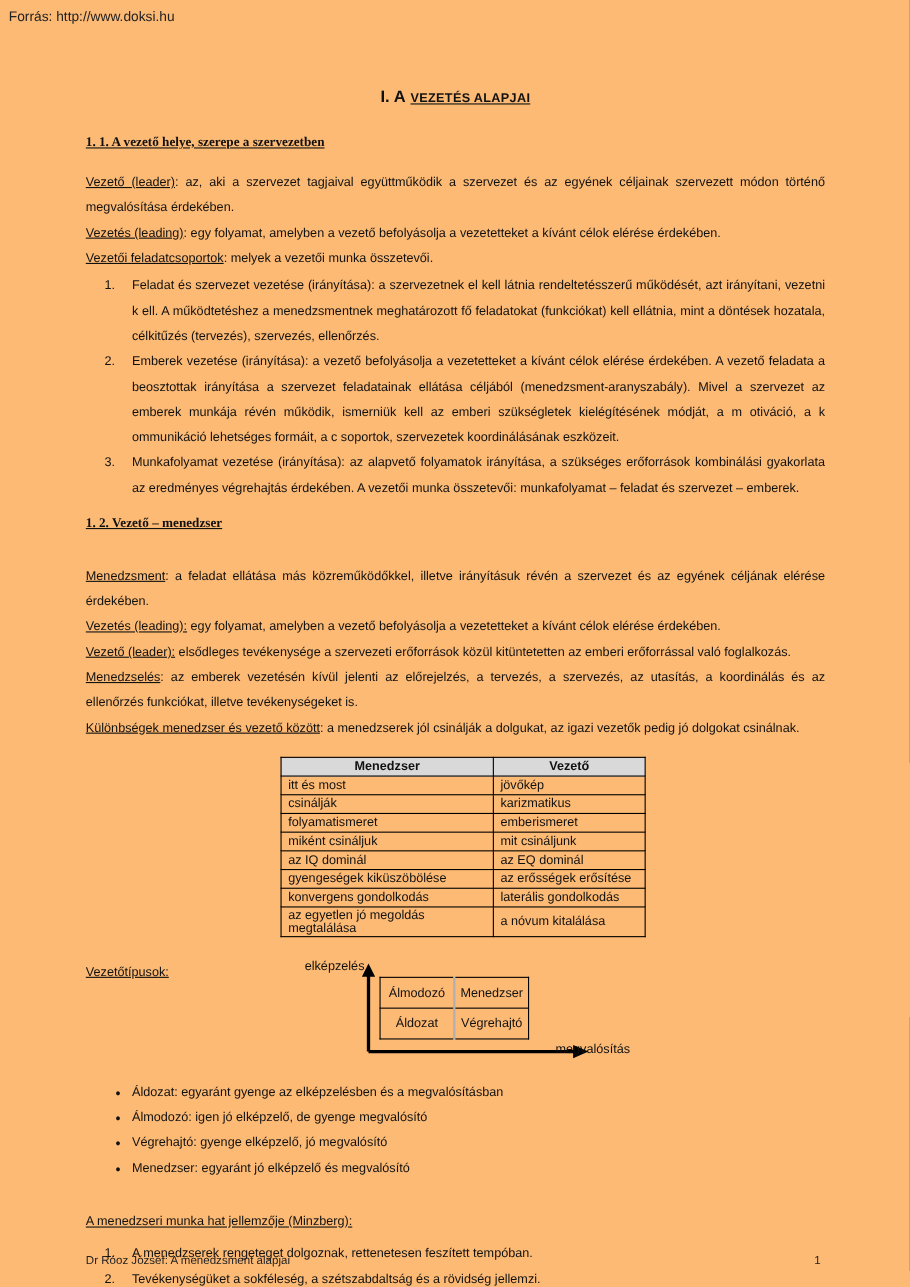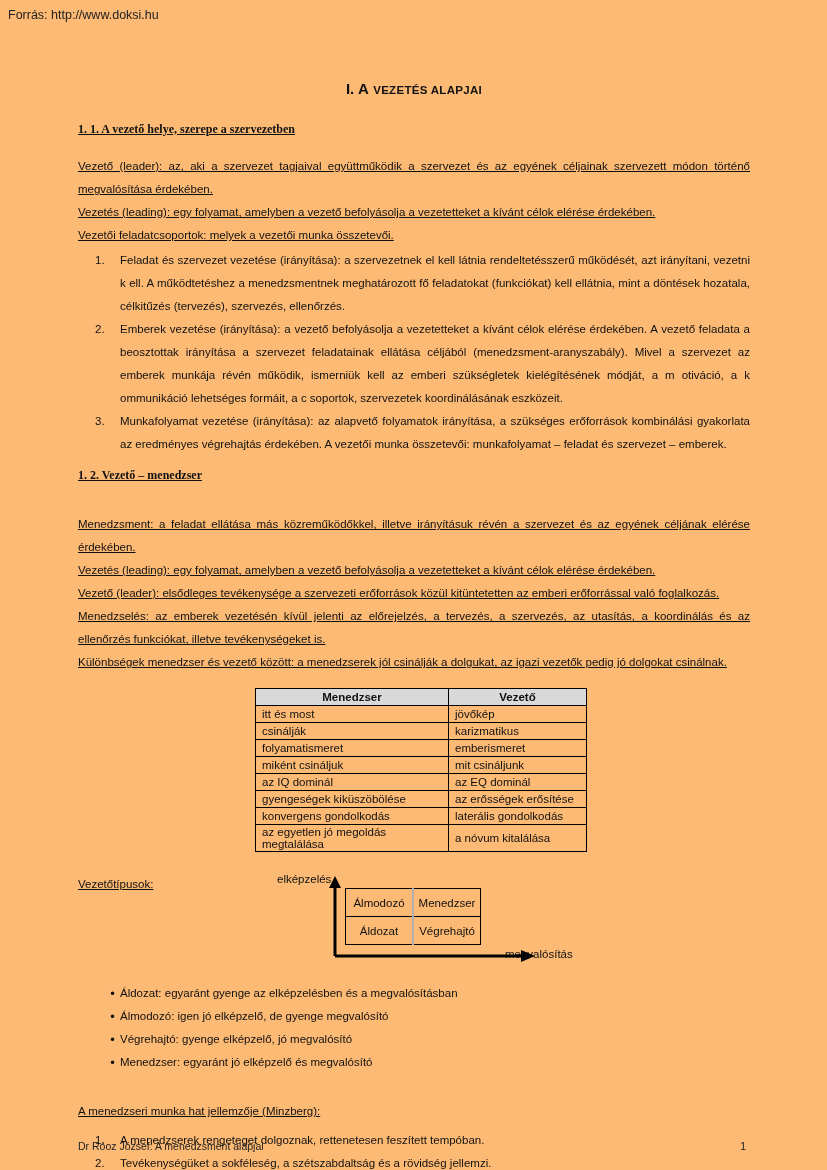--- a/index.html
+++ b/index.html
@@ -20,28 +20,28 @@
     position:absolute;left:78px;top:0;
     width:672px;
   }
   .doc-title{
     margin-top:80px;
     text-align:center;
     font-weight:bold;
     white-space:nowrap;
   }
   .doc-title .t-big{font-size:15px;}
-  .doc-title .t-small{font-size:11.5px;letter-spacing:.3px;}
+  .doc-title .t-small{font-size:11.5px;letter-spacing:.3px;text-decoration:underline;}
   h2.sec-heading{
     margin:24px 0 0 0;
     font-size:12px;font-weight:bold;
     text-decoration:underline;
     font-family:Liberation Serif, serif;
   }
-  .para-block{margin-top:18px;text-decoration:underline;}
+  .para-block{margin-top:18px;}
   p.para{
     margin:0;
     font-size:11.5px;line-height:23px;
     text-align:justify;
   }
   .lead{text-decoration:underline;}
   .num-list{margin-top:2px;}
   .num-item{
     display:flex;
     font-size:11.5px;line-height:23px;
@@ -85,21 +85,21 @@
     position:absolute;left:267px;top:16px;
     border-collapse:collapse;
   }
   table.matrix td{
     border:1px solid #000;
     width:64px;height:25px;
     text-align:center;
     font-size:11.5px;
   }
   table.matrix td.right{border-left:2px solid #b0b0b0;}
-  .bullet-list{margin-top:8px;text-align:center;}
+  .bullet-list{margin-top:8px;}
   .bullet-item{
     display:flex;
     font-size:11.5px;line-height:23px;
   }
   .bullet-item::before{
     content:"\2022";
     flex:0 0 15px;margin-left:27px;
     font-size:13px;
   }
   .minzberg{margin-top:26px;}

